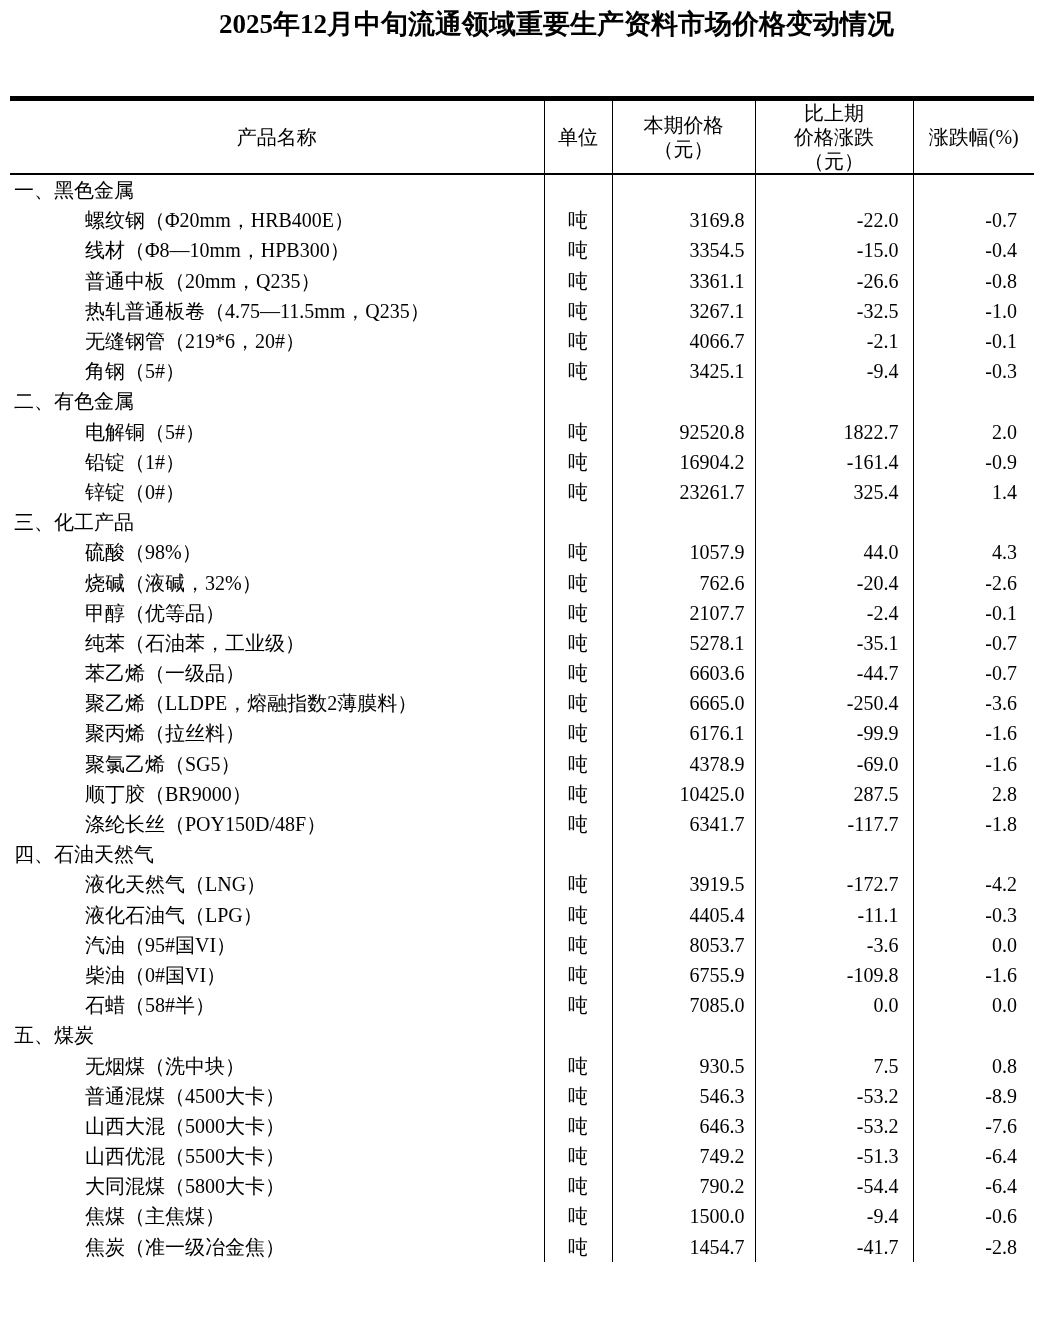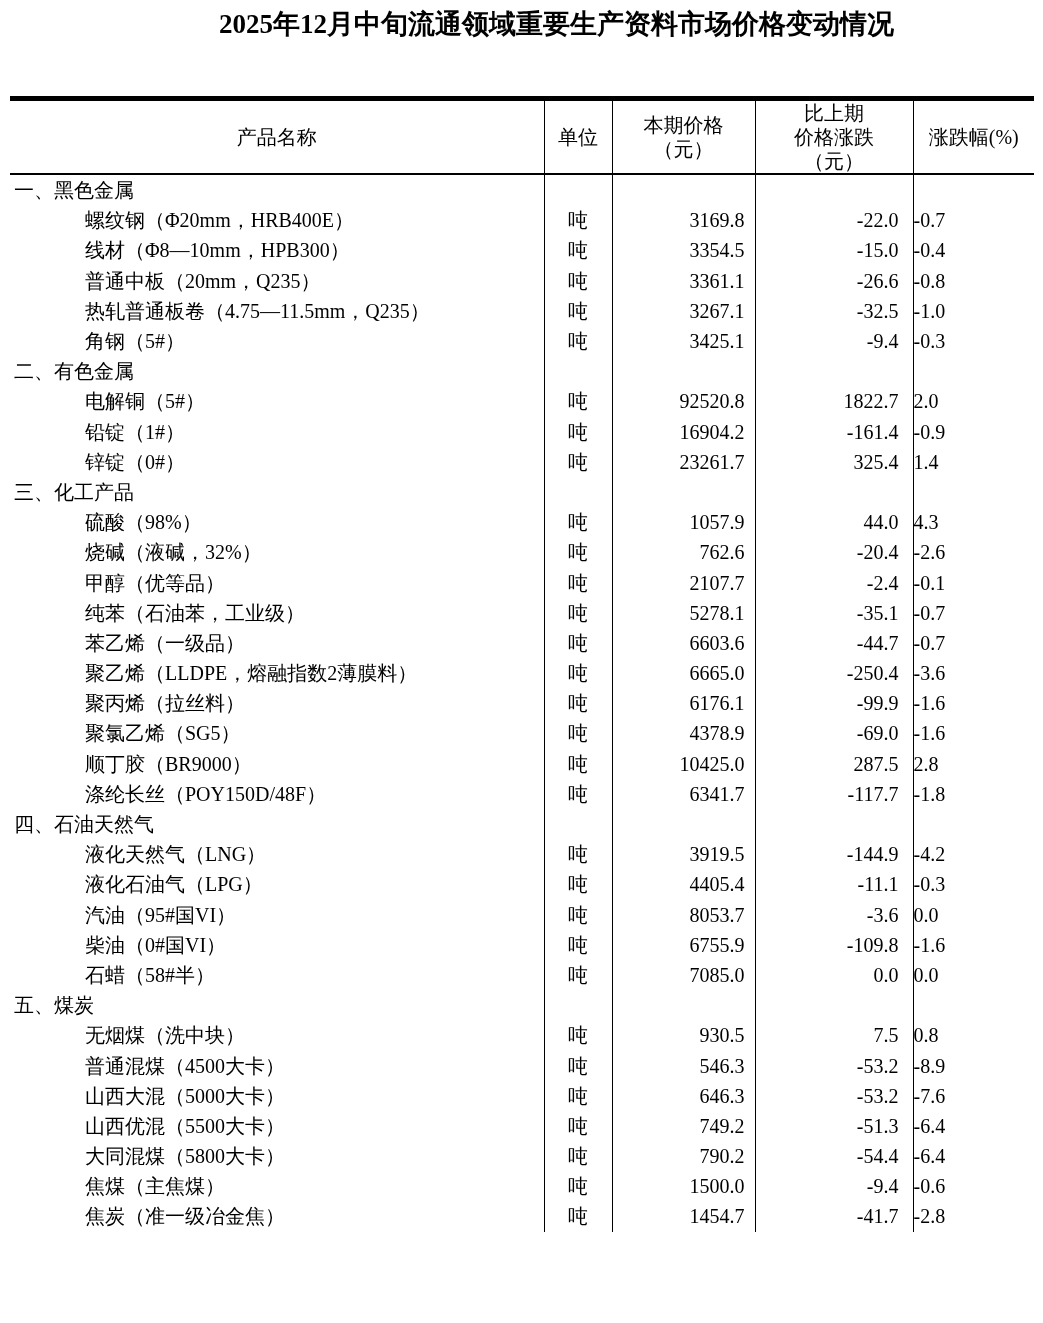--- a/index.html
+++ b/index.html
@@ -54,21 +54,21 @@
   }
   .price-table th:not(:last-child),
   .price-table td:not(:last-child) {
     border-right: 1.5px solid #000000;
   }
   td.c-name  { padding-left: 75px; }
   tr.section-row td.c-name { padding-left: 4px; font-weight: normal; }
   td.c-unit  { text-align: center; }
   td.c-price { text-align: right; padding-right: 10px; }
   td.c-change{ text-align: right; padding-right: 14px; }
-  td.c-pct   { padding-right: 17px; }
+  td.c-pct   { text-align: right; padding-right: 17px; }
 </style>
 </head>
 <body>
 
 <div class="page">
   <div class="title">2025年12月中旬流通领域重要生产资料市场价格变动情况</div>
 
   <table class="price-table">
     <colgroup>
       <col style="width:534px">
@@ -123,20 +123,27 @@
   </tr>
 
   <tr class="data-row">
     <td class="c-name">热轧普通板卷（4.75—11.5mm，Q235）</td>
     <td class="c-unit">吨</td>
     <td class="c-price">3267.1</td>
     <td class="c-change">-32.5</td>
     <td class="c-pct">-1.0</td>
   </tr>
 
+  <tr class="data-row">
+    <td class="c-name">无缝钢管（219*6，20#）</td>
+    <td class="c-unit">吨</td>
+    <td class="c-price">4066.7</td>
+    <td class="c-change">-2.1</td>
+    <td class="c-pct">-0.1</td>
+  </tr>
 
   <tr class="data-row">
     <td class="c-name">角钢（5#）</td>
     <td class="c-unit">吨</td>
     <td class="c-price">3425.1</td>
     <td class="c-change">-9.4</td>
     <td class="c-pct">-0.3</td>
   </tr>
 
   <tr class="section-row">
@@ -265,21 +272,21 @@
     <td class="c-unit"></td>
     <td class="c-price"></td>
     <td class="c-change"></td>
     <td class="c-pct"></td>
   </tr>
 
   <tr class="data-row">
     <td class="c-name">液化天然气（LNG）</td>
     <td class="c-unit">吨</td>
     <td class="c-price">3919.5</td>
-    <td class="c-change">-144.9</td>
+    <td class="c-change">-172.7</td>
     <td class="c-pct">-4.2</td>
   </tr>
 
   <tr class="data-row">
     <td class="c-name">液化石油气（LPG）</td>
     <td class="c-unit">吨</td>
     <td class="c-price">4405.4</td>
     <td class="c-change">-11.1</td>
     <td class="c-pct">-0.3</td>
   </tr>

